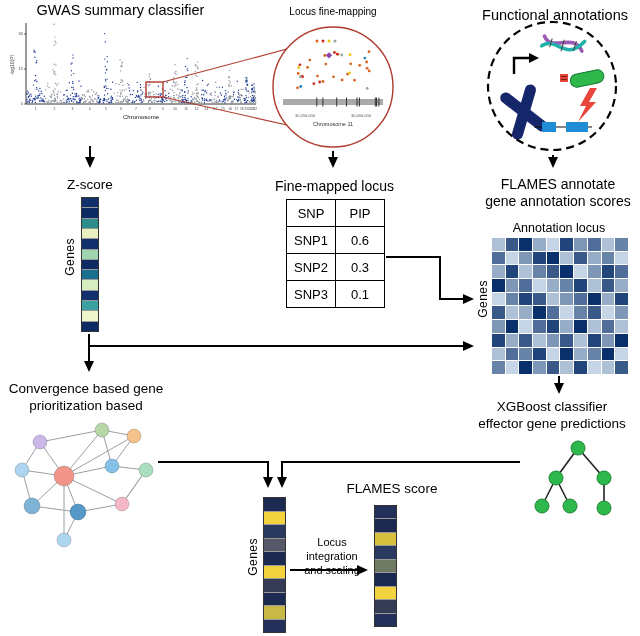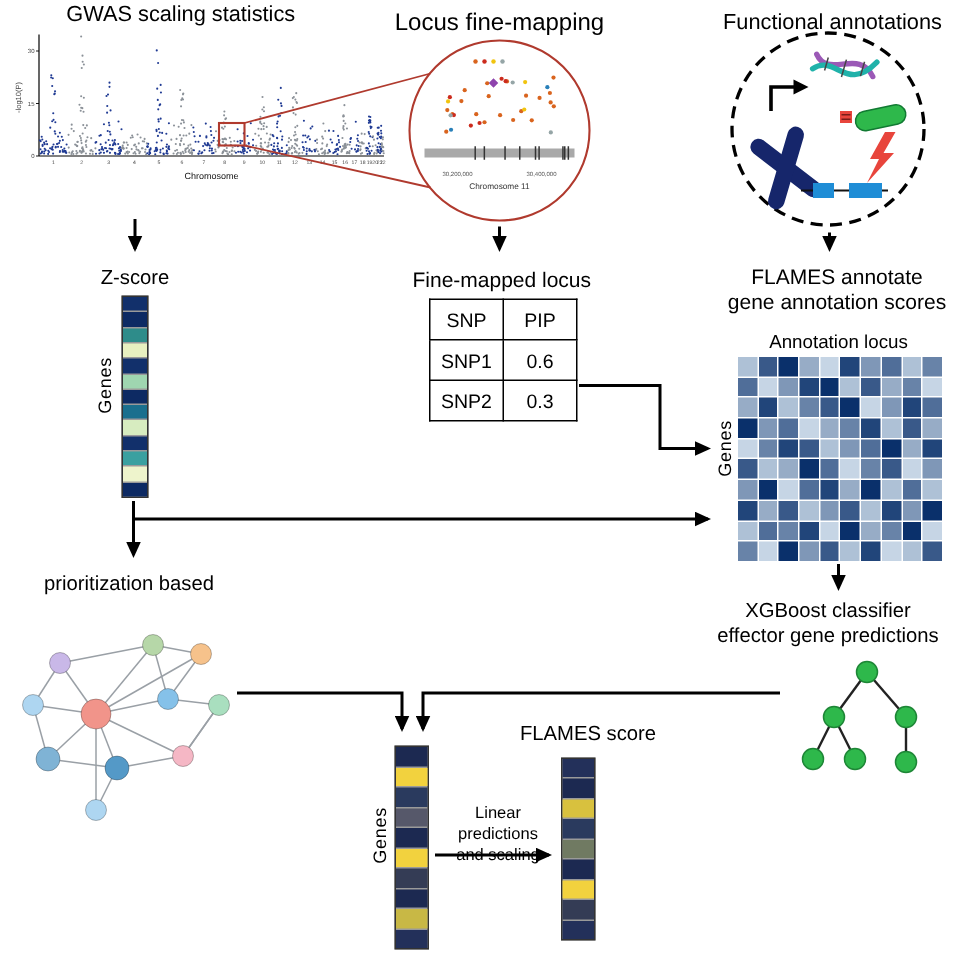--- a/index.html
+++ b/index.html
@@ -13,21 +13,21 @@
   .vlabel{writing-mode:vertical-rl;transform:rotate(180deg);font-size:12px;letter-spacing:.5px}
   .overlay{left:0;top:0;z-index:3;pointer-events:none}
   .arrow{fill:none;stroke:#000;stroke-width:2;marker-end:url(#ah)}
   .zoomline{fill:none;stroke:#b03a2e;stroke-width:1.2}
   .zoombox{fill:none;stroke:#b03a2e;stroke-width:1.4}
   .strip{display:grid;grid-auto-rows:1fr;gap:1px;background:#9a9a9a;border:1px solid #333}
   .heatmap{display:grid;grid-template-columns:repeat(10,1fr);grid-auto-rows:1fr;gap:1px;background:#fff}
   
   #gwas-title{left:28px;top:2px;width:185px}
   #manhattan{left:6px;top:18px}
-  #locus-title{left:258px;top:6px;width:150px;font-size:16px}
+  #locus-title{left:258px;top:6px;width:150px;font-size:10px}
   #locus{left:271px;top:25px}
   #functional-title{left:470px;top:7px;width:170px}
   #functional{left:484px;top:18px}
   #zscore-title{left:52px;top:177px;width:76px;font-size:13.5px}
   #zscore-genes{left:63px;top:238px}
   #zscore-strip{left:81px;top:197px;width:18px;height:135px}
   #finemapped-title{left:267px;top:178px;width:135px;font-size:14px}
   #pip-table{left:286px;top:199px;border-collapse:collapse;background:#fff}
   #pip-table th,#pip-table td{border:1.5px solid #000;width:49px;height:27px;text-align:center;font-size:13px;font-weight:400}
   #annotate-title{left:468px;top:176px;width:180px;font-size:14px}
@@ -61,21 +61,21 @@
   <path class="arrow" d="M89,346 H472"></path>
   <path class="arrow" d="M559,376 V392"></path>
   <path class="arrow" d="M158,462 H268 V486"></path>
   <path class="arrow" d="M520,462 H282 V486"></path>
   <path class="arrow" d="M290,570 H366"></path>
   <rect class="zoombox" x="146" y="82" width="17" height="15"></rect>
   <path class="zoomline" d="M163,82 L287,49"></path>
   <path class="zoomline" d="M163,97 L287,125"></path>
 </svg>
 
-<div class="abs sec-title" id="gwas-title">GWAS scaling statistics</div>
+<div class="abs sec-title" id="gwas-title">GWAS summary classifier</div>
 <svg class="abs" id="manhattan" width="252" height="124" viewBox="0 0 252 124">
     <line x1="20" y1="5" x2="20" y2="86" stroke="#000" stroke-width="0.8"></line>
     <line x1="20" y1="86" x2="250" y2="86" stroke="#000" stroke-width="0.8"></line>
     <text x="17" y="87.4" font-size="4" text-anchor="end" fill="#444">0</text>
     <line x1="18" y1="86" x2="20" y2="86" stroke="#000" stroke-width="0.6"></line>
     <text x="17" y="52.4" font-size="4" text-anchor="end" fill="#444">15</text>
     <line x1="18" y1="51" x2="20" y2="51" stroke="#000" stroke-width="0.6"></line>
     <text x="17" y="17.4" font-size="4" text-anchor="end" fill="#444">30</text>
     <line x1="18" y1="16" x2="20" y2="16" stroke="#000" stroke-width="0.6"></line>
     <text x="8" y="47" font-size="5" text-anchor="middle" fill="#444" transform="rotate(-90 8 47)">-log10(P)</text>
@@ -1023,20 +1023,24 @@
   </thead>
   <tbody>
       <tr>
         <td>SNP1</td>
         <td>0.6</td>
       </tr>
       <tr>
         <td>SNP2</td>
         <td>0.3</td>
       </tr>
+      <tr>
+        <td>SNP3</td>
+        <td>0.1</td>
+      </tr>
     </tbody>
 </table>
 
 <div class="abs sec-title" id="annotate-title">
   <div>FLAMES annotate</div>
   <div>gene annotation scores</div>
 </div>
 <div class="abs small-label" id="annotation-score-label">Annotation locus</div>
 <div class="abs vlabel" id="heatmap-genes">Genes</div>
 <div class="abs heatmap" id="annotation-heatmap">
@@ -1136,20 +1140,21 @@
     <div style="background: rgb(127, 151, 183);"></div>
     <div style="background: rgb(57, 89, 137);"></div>
     <div style="background: rgb(174, 193, 214);"></div>
     <div style="background: rgb(33, 69, 122);"></div>
     <div style="background: rgb(198, 213, 229);"></div>
     <div style="background: rgb(174, 193, 214);"></div>
     <div style="background: rgb(57, 89, 137);"></div>
   </div>
 
 <div class="abs sub-title" id="convergence-title">
+  <div>Convergence based gene</div>
   <div>prioritization based</div>
 </div>
 <svg class="abs" id="network" width="158" height="152" viewBox="0 0 158 152">
     <line x1="34" y1="28" x2="58" y2="62" stroke="#9aa0a6" stroke-width="1"></line>
     <line x1="96" y1="16" x2="58" y2="62" stroke="#9aa0a6" stroke-width="1"></line>
     <line x1="16" y1="56" x2="58" y2="62" stroke="#9aa0a6" stroke-width="1"></line>
     <line x1="106" y1="52" x2="58" y2="62" stroke="#9aa0a6" stroke-width="1"></line>
     <line x1="26" y1="92" x2="58" y2="62" stroke="#9aa0a6" stroke-width="1"></line>
     <line x1="72" y1="98" x2="58" y2="62" stroke="#9aa0a6" stroke-width="1"></line>
     <line x1="116" y1="90" x2="58" y2="62" stroke="#9aa0a6" stroke-width="1"></line>
@@ -1206,21 +1211,21 @@
     <div style="background: rgb(42, 58, 94);"></div>
     <div style="background: rgb(86, 88, 106);"></div>
     <div style="background: rgb(28, 41, 81);"></div>
     <div style="background: rgb(242, 210, 62);"></div>
     <div style="background: rgb(52, 60, 85);"></div>
     <div style="background: rgb(28, 41, 81);"></div>
     <div style="background: rgb(200, 184, 69);"></div>
     <div style="background: rgb(35, 48, 90);"></div>
   </div>
 <div class="abs" id="integration-label">
-  <div>Linear predictions</div>
+  <div>Locus integration</div>
   <div>and scaling</div>
 </div>
 <div class="abs strip" id="flames-right-strip">
     <div style="background: rgb(35, 48, 90);"></div>
     <div style="background: rgb(28, 41, 81);"></div>
     <div style="background: rgb(216, 193, 62);"></div>
     <div style="background: rgb(42, 58, 94);"></div>
     <div style="background: rgb(112, 122, 98);"></div>
     <div style="background: rgb(28, 41, 81);"></div>
     <div style="background: rgb(242, 210, 62);"></div>

